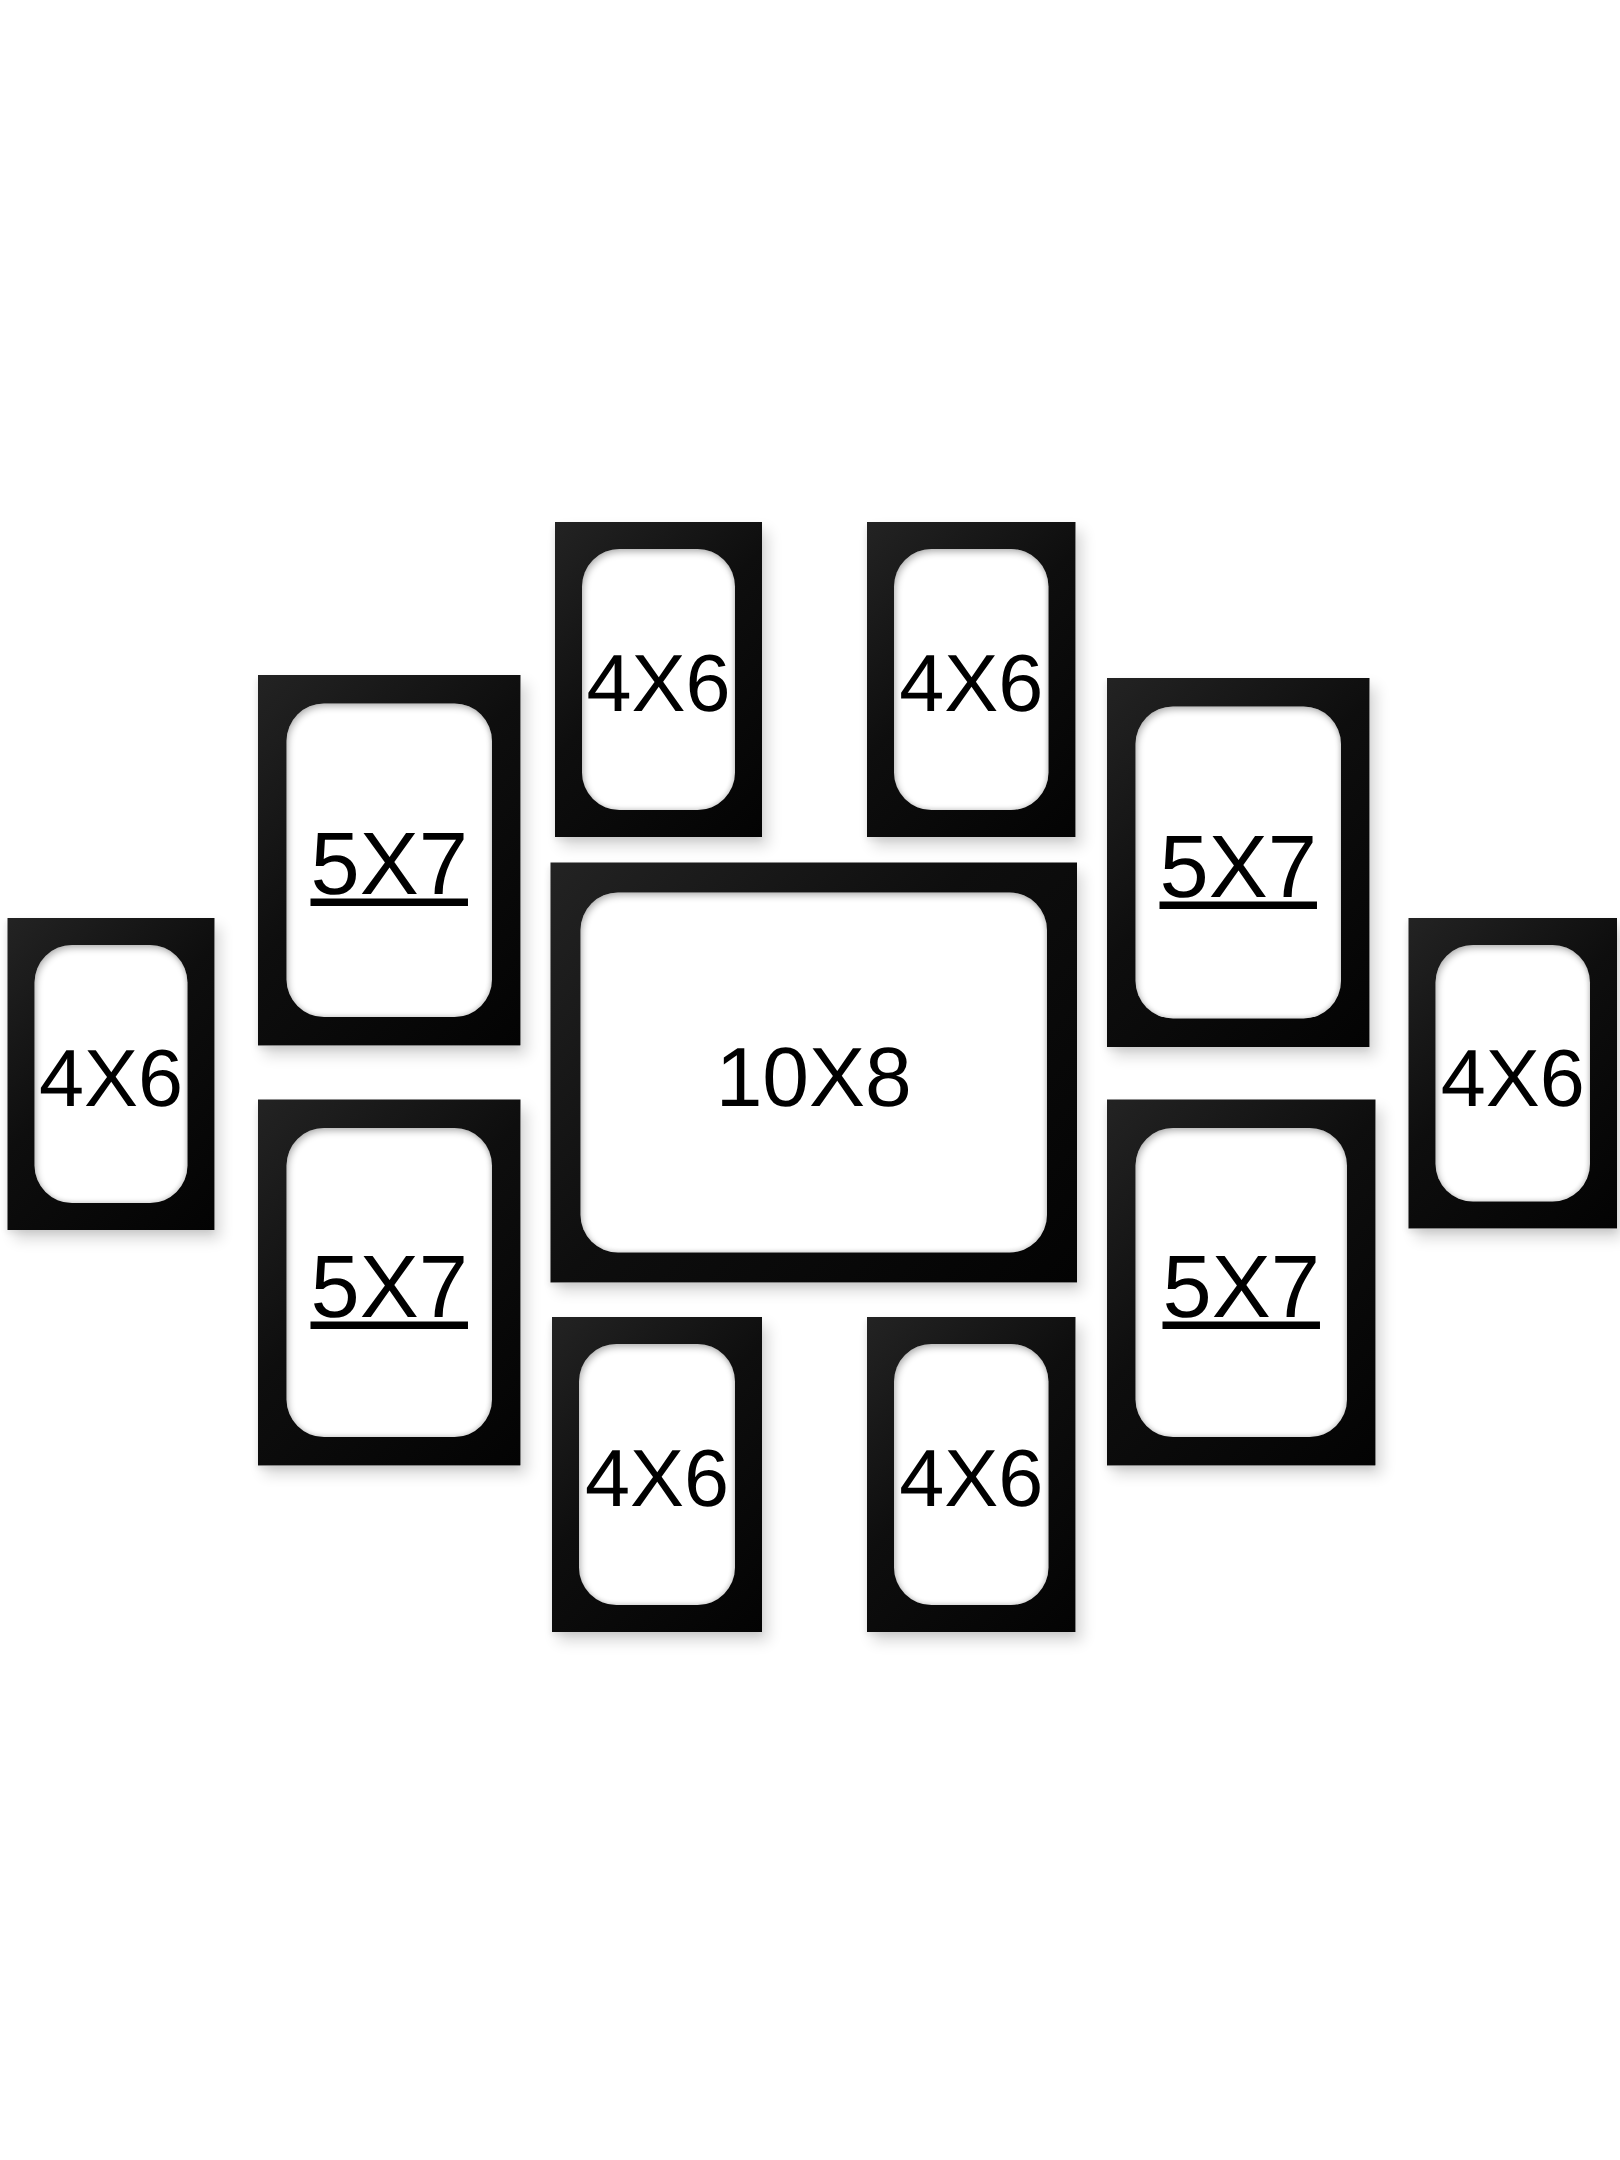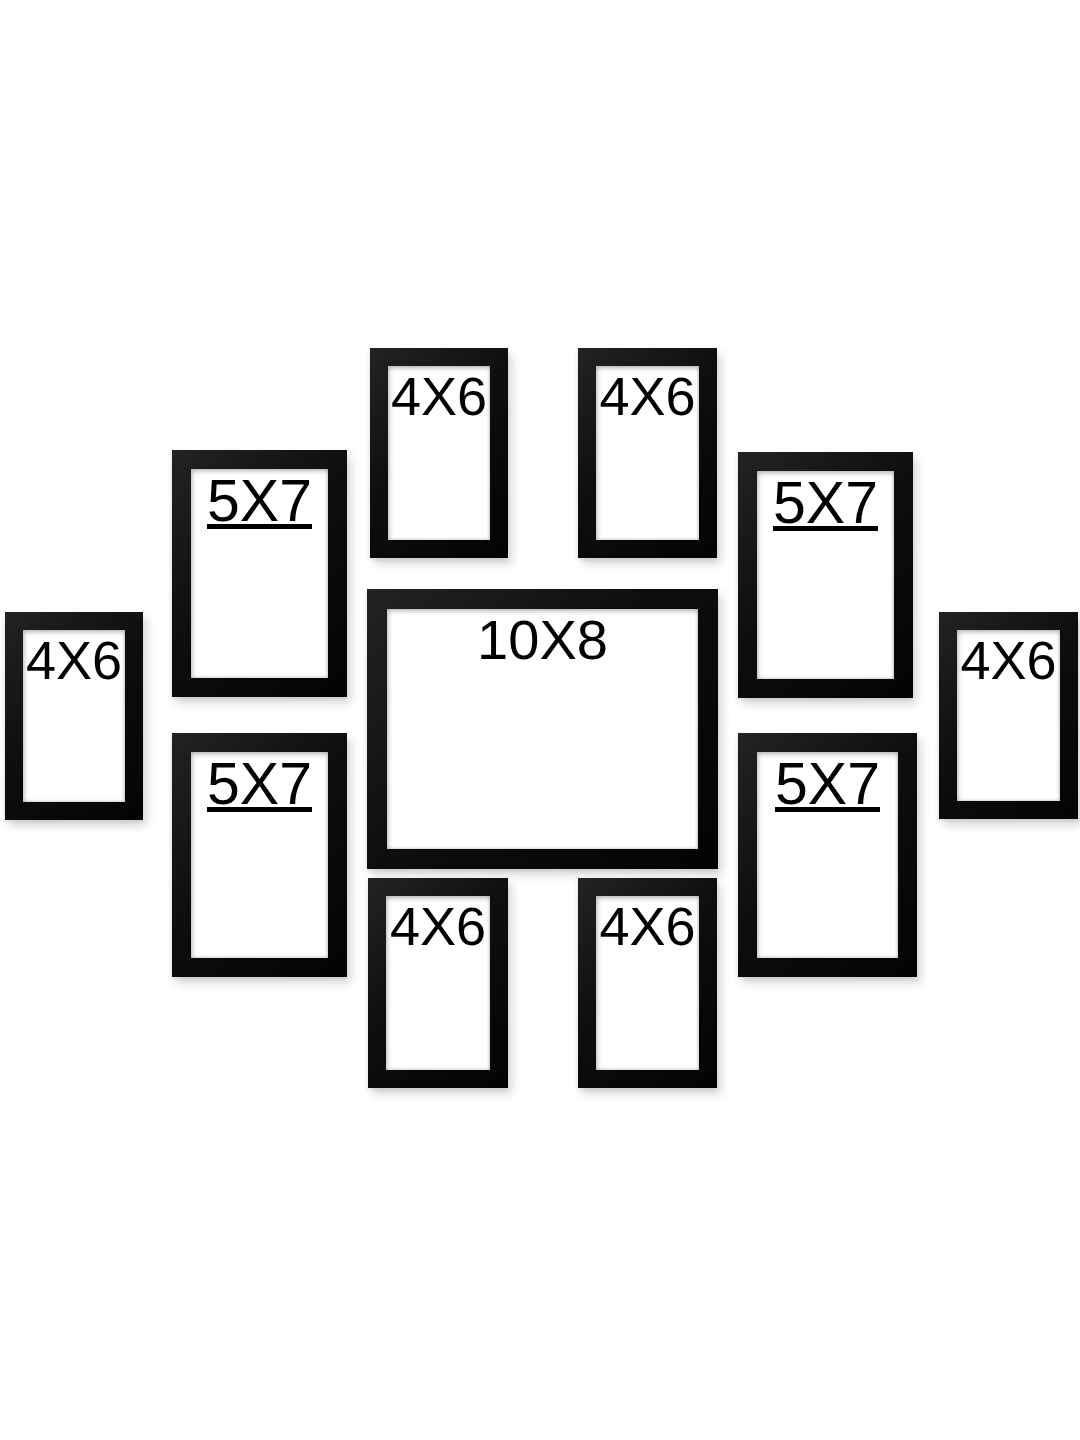--- a/index.html
+++ b/index.html
@@ -21,24 +21,25 @@
                 var(--frame-hi, #232323) 0%,
                 var(--frame-color, #0e0e0e) 45%,
                 #030303 100%);
     box-shadow: 4px 6px 9px rgba(0, 0, 0, 0.16),
                 -1px 2px 4px rgba(0, 0, 0, 0.08);
   }
   .matte {
     position: absolute;
     background: var(--matte-color, #ffffff);
     display: flex;
-    align-items: flex-start;
+    align-items: center;
     justify-content: center;
     box-shadow: inset 1px 2px 5px rgba(0, 0, 0, 0.30),
                 inset -1px -1px 3px rgba(0, 0, 0, 0.12);
+    border-radius: 25px;
   }
   .frame-label {
     color: var(--label-color, #000000);
     line-height: 1;
     letter-spacing: 0;
     user-select: none;
     transform: translateY(3px);
   }
   .label-4x6  { font-size: 54px; }
   .label-5x7  { font-size: 59px; text-decoration: underline; }
@@ -61,21 +62,21 @@
     <div class="frame" style="left: 172px; top: 450px; width: 175px; height: 247px;">
       <div class="matte" style="inset: 19px;">
         <span class="frame-label label-5x7">5X7</span>
       </div>
     </div>
     <div class="frame" style="left: 738px; top: 452px; width: 175px; height: 246px;">
       <div class="matte" style="inset: 19px;">
         <span class="frame-label label-5x7">5X7</span>
       </div>
     </div>
-    <div class="frame" style="left: 367px; top: 589px; width: 351px; height: 280px;">
+    <div class="frame" style="left: 367px; top: 575px; width: 351px; height: 280px;">
       <div class="matte" style="inset: 20px;">
         <span class="frame-label label-10x8">10X8</span>
       </div>
     </div>
     <div class="frame" style="left: 5px; top: 612px; width: 138px; height: 208px;">
       <div class="matte" style="inset: 18px;">
         <span class="frame-label label-4x6">4X6</span>
       </div>
     </div>
     <div class="frame" style="left: 939px; top: 612px; width: 139px; height: 207px;">

